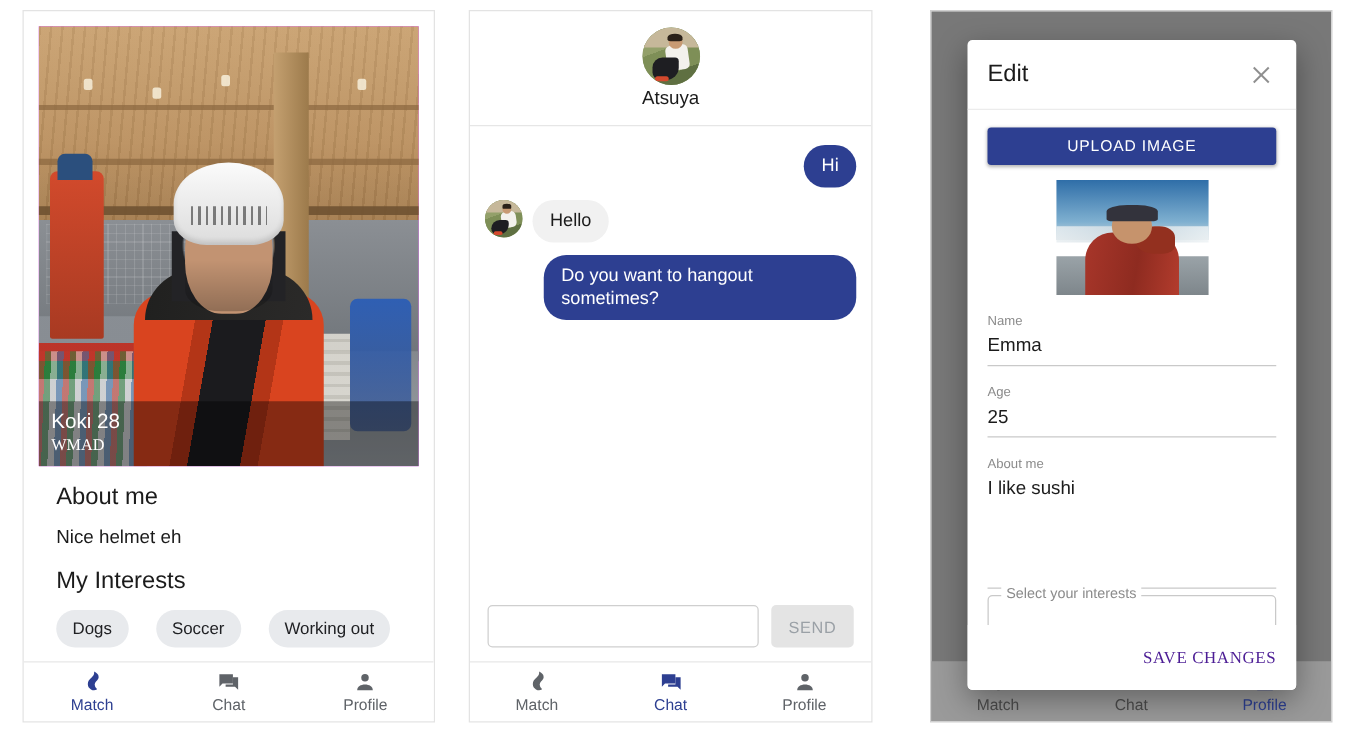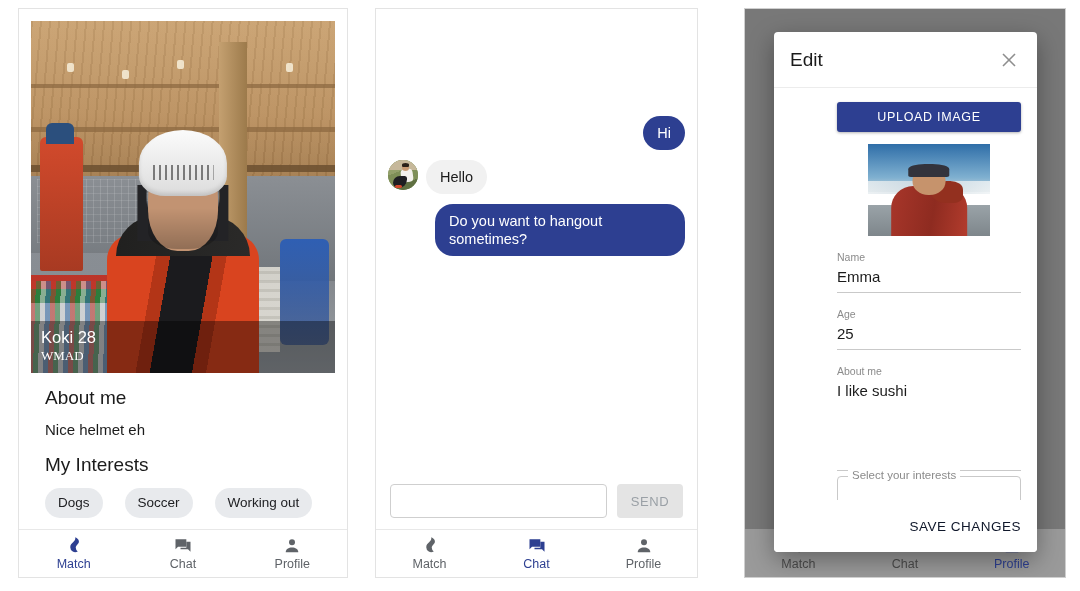--- a/index.html
+++ b/index.html
@@ -233,21 +233,21 @@
     box-shadow: 0 8px 24px rgba(0,0,0,.35);
     display: flex; flex-direction: column; overflow: hidden;
   }
   .dlg-head {
     height: 56px; flex: none;
     display: flex; align-items: center; justify-content: space-between;
     padding: 0 16px; border-bottom: 1px solid #ececec;
   }
   .dlg-title { font-size: 19px; color: #1b1b1b; }
   .dlg-close { width: 24px; height: 24px; cursor: pointer; opacity:.6; }
-  .dlg-body { flex: 1; overflow: hidden; padding: 14px 16px 0 16px; position: relative; margin-left: 47px; }
+  .dlg-body { flex: 1; overflow: hidden; padding: 14px 16px 0 16px; position: relative; }
 
   .upload-btn {
     display: block; width: 100%; height: 30px;
     background: #2d3f91; color: #fff; border: none; border-radius: 3px;
     font-size: 12.5px; letter-spacing: .7px; cursor: pointer;
     font-family: "Liberation Sans", sans-serif;
     box-shadow: 0 1px 3px rgba(0,0,0,.3);
   }
   .dlg-photo {
     width: 122px; height: 92px; margin: 12px auto 0 auto;
@@ -283,23 +283,23 @@
     position: absolute; left: 10px; top: -8px;
     background: #fff; padding: 0 4px;
     font-size: 11.5px; color: #8b8b8b;
   }
   .dlg-foot {
     height: 52px; flex: none;
     display: flex; align-items: center; justify-content: flex-end;
     padding: 0 16px; background: #fff;
   }
   .save-btn {
-    background: none; border: none; color: #0f172a;
+    background: none; border: none; color: #4c1d95;
     font-size: 13.5px; letter-spacing: .5px; cursor: pointer;
-    font-family: Liberation Sans, sans-serif;
+    font-family: Liberation Serif, serif;
   }
 </style>
 </head>
 <body>
 
 <div class="stage">
 
   <div class="panel" id="panel-match">
     <div class="panel-inner">
 
@@ -381,20 +381,32 @@
           <span class="nav-label">Profile</span>
         </div>
       </div>
 
     </div>
   </div>
 
   <div class="panel" id="panel-chat">
     <div class="panel-inner">
 
+      <div class="chat-header">
+        <div class="avatar">
+          <div class="av-grass"></div>
+          <div class="av-wall"></div>
+          <div class="av-shirt"></div>
+          <div class="av-bag"></div>
+          <div class="av-head"></div>
+          <div class="av-hair"></div>
+          <div class="av-shoe"></div>
+        </div>
+        <div class="chat-name">Atsuya</div>
+      </div>
 
       <div class="chat-body">
         <div class="msg-row out">
           <div class="bubble out">Hi</div>
         </div>
         <div class="msg-row">
           <div class="avatar small">
             <div class="av-grass"></div>
             <div class="av-wall"></div>
             <div class="av-shirt"></div>

